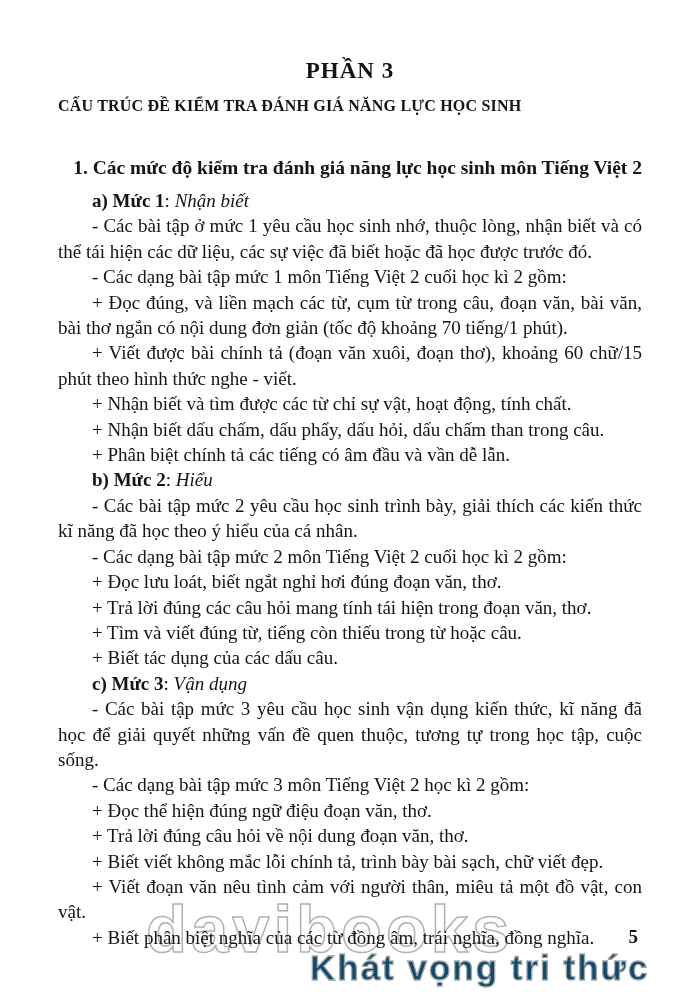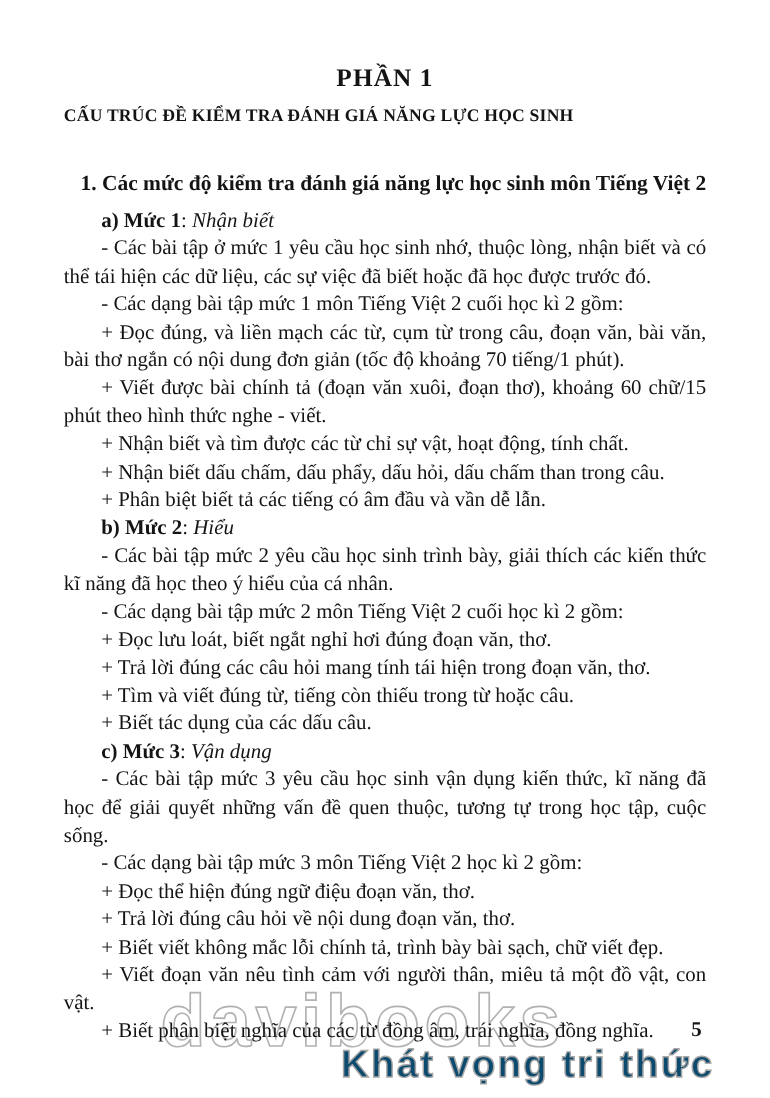--- a/index.html
+++ b/index.html
@@ -90,32 +90,32 @@
 <body>
 
 <div class="page">
 
   <div class="watermark">
     <div class="wm-brand">davibooks</div>
     <div class="wm-slogan">Khát vọng tri thức</div>
   </div>
 
   <div class="content">
-    <h1 class="part-title">PHẦN 1</h1>
+    <h1 class="part-title">PHẦN 3</h1>
     <h2 class="doc-subtitle">CẤU TRÚC ĐỀ KIỂM TRA ĐÁNH GIÁ NĂNG LỰC HỌC SINH</h2>
     <p class="section-heading">1. Các mức độ kiểm tra đánh giá năng lực học sinh môn Tiếng Việt 2</p>
     <div id="paragraphs">
         <p class="para"><span class="sub-label">a) Mức 1</span><span>: </span><span class="sub-term">Nhận biết</span></p>
         <p class="para italic">- Các bài tập ở mức 1 yêu cầu học sinh nhớ, thuộc lòng, nhận biết và có thể tái hiện các dữ liệu, các sự việc đã biết hoặc đã học được trước đó.</p>
         <p class="para">- Các dạng bài tập mức 1 môn Tiếng Việt 2 cuối học kì 2 gồm:</p>
         <p class="para">+ Đọc đúng, và liền mạch các từ, cụm từ trong câu, đoạn văn, bài văn, bài thơ ngắn có nội dung đơn giản (tốc độ khoảng 70 tiếng/1 phút).</p>
         <p class="para">+ Viết được bài chính tả (đoạn văn xuôi, đoạn thơ), khoảng 60 chữ/15 phút theo hình thức nghe - viết.</p>
         <p class="para">+ Nhận biết và tìm được các từ chỉ sự vật, hoạt động, tính chất.</p>
         <p class="para">+ Nhận biết dấu chấm, dấu phẩy, dấu hỏi, dấu chấm than trong câu.</p>
-        <p class="para">+ Phân biệt biết tả các tiếng có âm đầu và vần dễ lẫn.</p>
+        <p class="para">+ Phân biệt chính tả các tiếng có âm đầu và vần dễ lẫn.</p>
         <p class="para"><span class="sub-label">b) Mức 2</span><span>: </span><span class="sub-term">Hiểu</span></p>
         <p class="para">- Các bài tập mức 2 yêu cầu học sinh trình bày, giải thích các kiến thức kĩ năng đã học theo ý hiểu của cá nhân.</p>
         <p class="para">- Các dạng bài tập mức 2 môn Tiếng Việt 2 cuối học kì 2 gồm:</p>
         <p class="para">+ Đọc lưu loát, biết ngắt nghỉ hơi đúng đoạn văn, thơ.</p>
         <p class="para">+ Trả lời đúng các câu hỏi mang tính tái hiện trong đoạn văn, thơ.</p>
         <p class="para">+ Tìm và viết đúng từ, tiếng còn thiếu trong từ hoặc câu.</p>
         <p class="para">+ Biết tác dụng của các dấu câu.</p>
         <p class="para"><span class="sub-label">c) Mức 3</span><span>: </span><span class="sub-term">Vận dụng</span></p>
         <p class="para">- Các bài tập mức 3 yêu cầu học sinh vận dụng kiến thức, kĩ năng đã học để giải quyết những vấn đề quen thuộc, tương tự trong học tập, cuộc sống.</p>
         <p class="para">- Các dạng bài tập mức 3 môn Tiếng Việt 2 học kì 2 gồm:</p>

